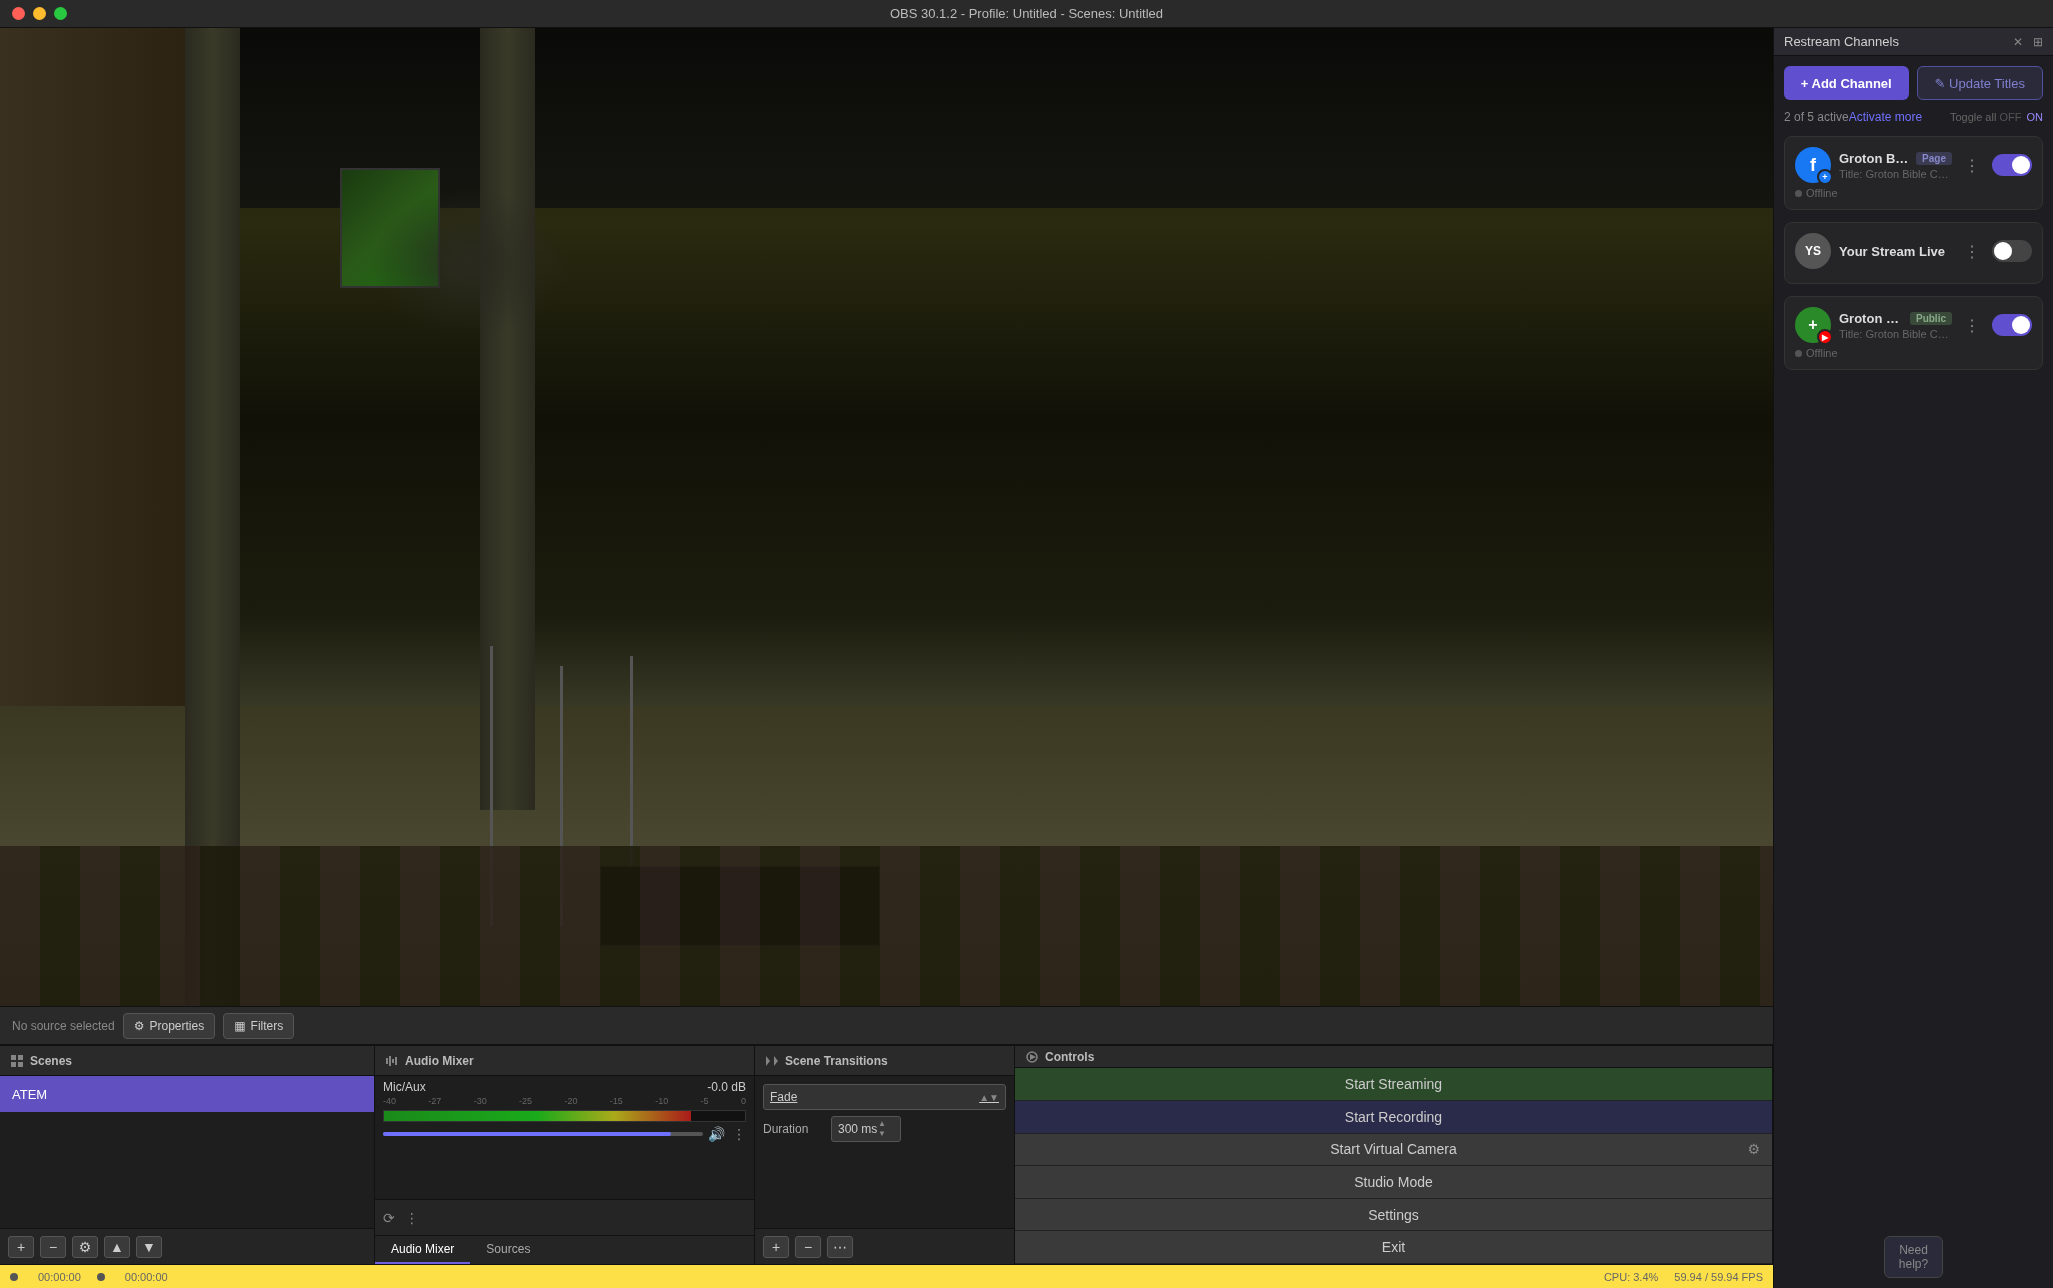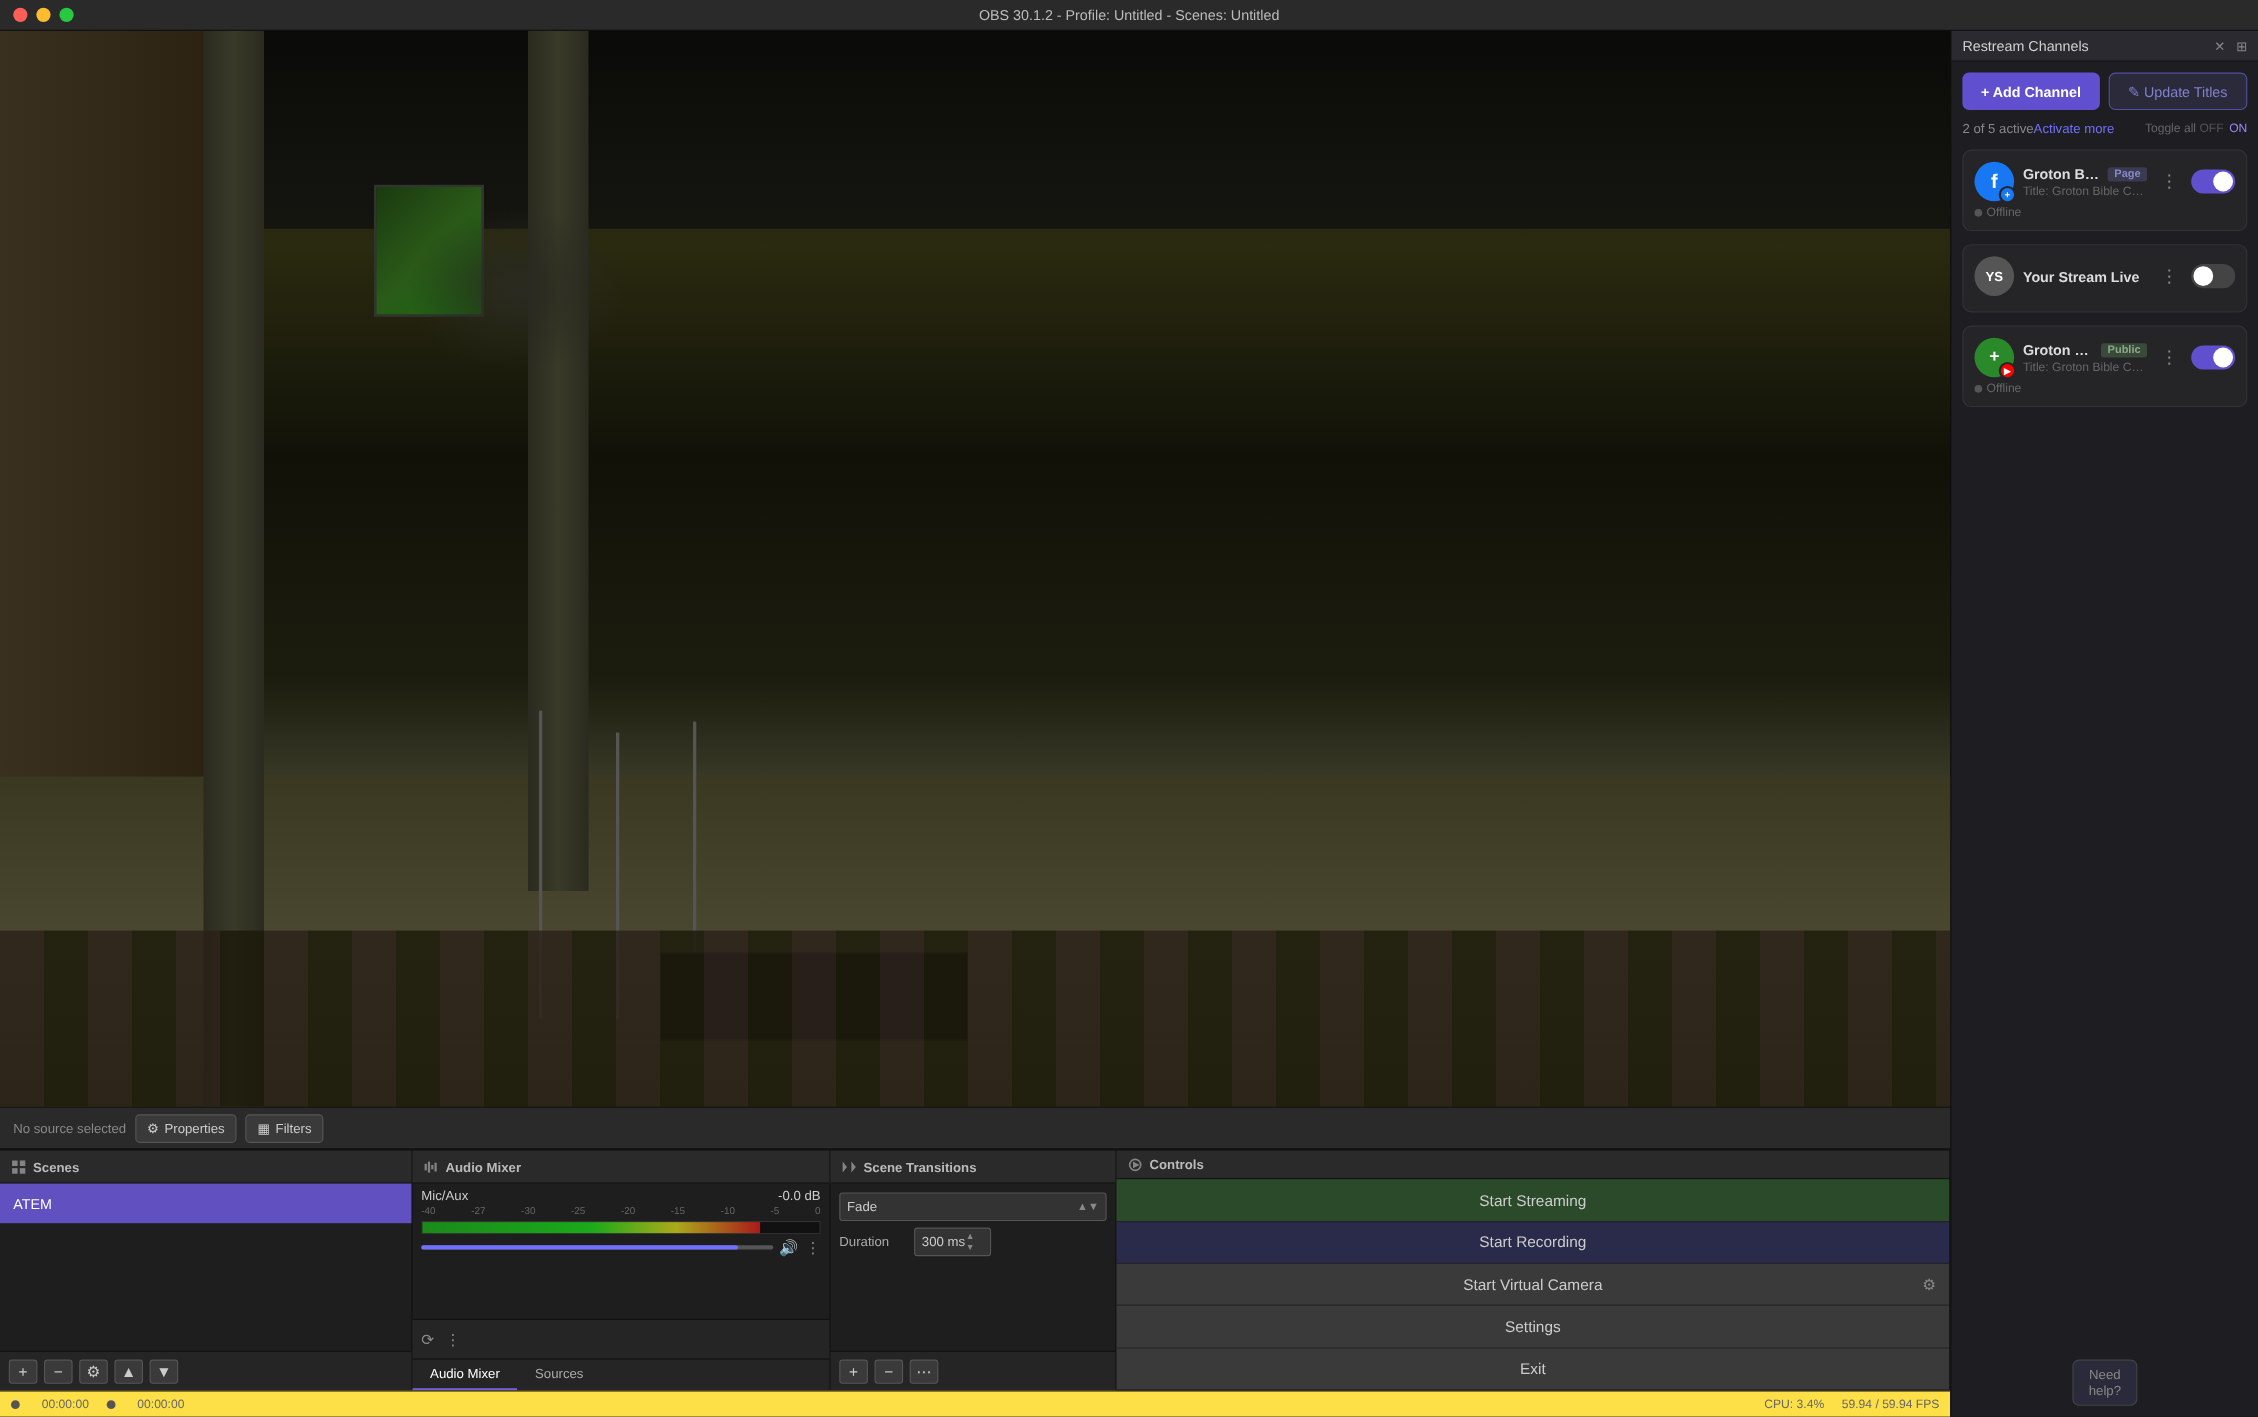--- a/index.html
+++ b/index.html
@@ -657,20 +657,21 @@
       height: 26px;
       background: #333;
       border: 1px solid #555;
       border-radius: 3px;
       color: #ccc;
       font-size: 12px;
       display: flex;
       align-items: center;
       padding: 0 6px;
       justify-content: space-between;
+      text-decoration: underline;
     }
     .select-arrow { color: #888; font-size: 10px; }
 
     .duration-input {
       width: 70px;
       height: 26px;
       background: #333;
       border: 1px solid #555;
       border-radius: 3px;
       color: #ccc;
@@ -863,20 +864,23 @@
           <span>Start Streaming</span>
         </button>
         <button class="control-btn recording">
           <span>Start Recording</span>
         </button>
         <button class="control-btn" style="position:relative;">
           <span>Start Virtual Camera</span>
           <span class="control-btn-gear">⚙</span>
         </button>
         <button class="control-btn">
+          <span>Studio Mode</span>
+        </button>
+        <button class="control-btn">
           <span>Settings</span>
         </button>
         <button class="control-btn">
           <span>Exit</span>
         </button>
       </div>
 
     </div>
 
     <div class="status-bar">

